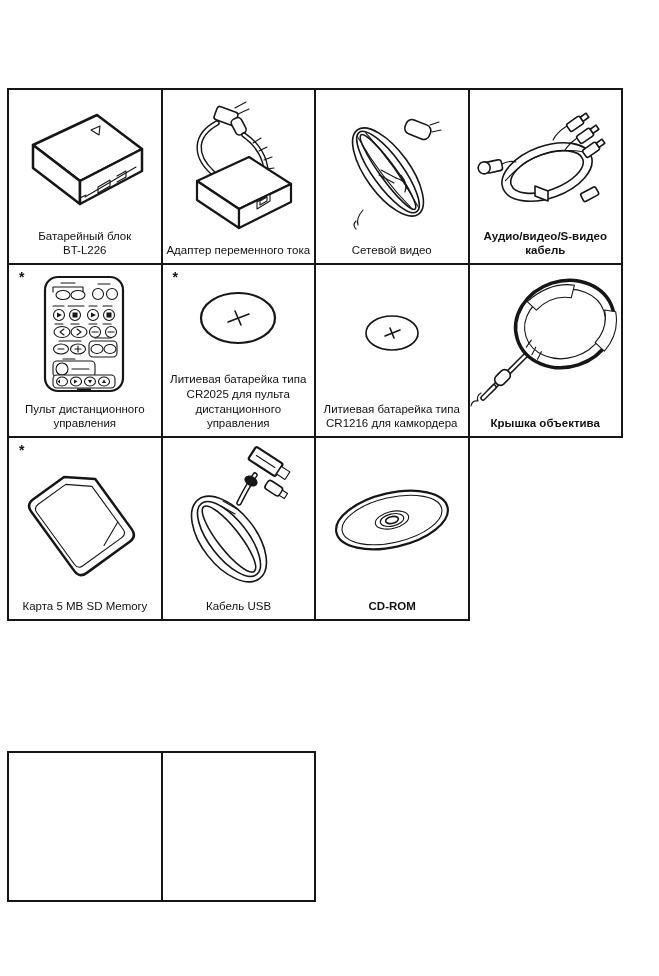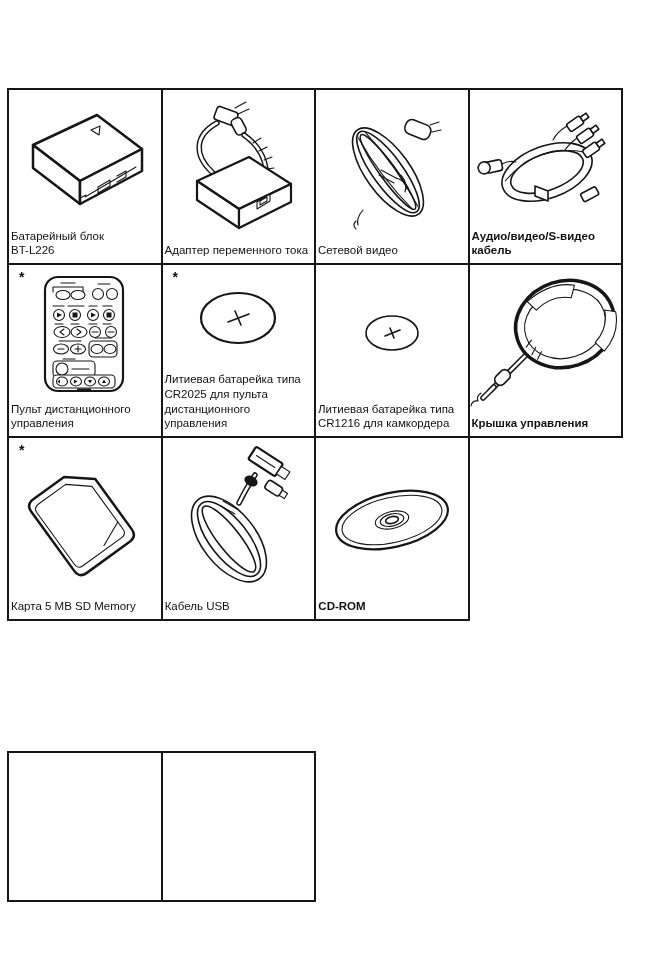--- a/index.html
+++ b/index.html
@@ -19,21 +19,21 @@
     flex:1 1 0;position:relative;border-right:2px solid #161616;
     background:#fff;box-sizing:border-box;
   }
   .cell:last-child{border-right:none;font-weight:bold;}
   .art{
     position:absolute;left:0;right:0;top:2px;
     display:flex;align-items:center;justify-content:center;
   }
   .b22{bottom:20px;} .b36{bottom:34px;} .b64{bottom:62px;}
   .label{
-    position:absolute;left:2px;right:2px;bottom:5px;text-align:left;
+    position:absolute;left:2px;right:2px;bottom:5px;text-align:center;
     font-size:11.5px;line-height:1.28;white-space:pre-line;color:#111;margin-top:20px;
   }
   .marker{
     position:absolute;top:4px;left:10px;font-size:14px;font-weight:bold;color:#111;
   }
   svg{display:block;}
   .ln{fill:none;stroke:#161616;stroke-width:1.6;stroke-linejoin:round;stroke-linecap:round;}
   .fw{fill:#ffffff;}
   .th2{stroke-width:2.2;} .th25{stroke-width:2.5;} .th35{stroke-width:3.5;}
   .thin{stroke-width:1.1;}
@@ -286,21 +286,21 @@
         <path class="ln thin" d="M11,126 q-5,3 -3,8 q-6,-1 -7,5" fill="none"></path>
         <g transform="rotate(-18 95 57)">
           <ellipse class="ln th35 fw" cx="95" cy="57" rx="50" ry="43"></ellipse>
           <ellipse class="ln thin" cx="95" cy="57" rx="41" ry="34" fill="none"></ellipse>
           <path class="ln thin fw" d="M66,24 q28,-12 50,-1 l-7,11 q-18,-9 -37,1 z"></path>
           <path class="ln thin fw" d="M118,84 q17,-10 19,-28 l10,5 q-3,22 -23,34 z"></path>
           <path class="ln thin" d="M60,70 l-6,6 M64,76 l-6,6 M58,62 l-7,5" fill="none"></path>
         </g>
       </svg>
     </div>
-    <div class="label">Крышка управления</div>
+    <div class="label">Крышка объектива</div>
   </div>
 </div>
 
 <div class="grid-row" id="row3">
 
   <div class="cell">
     <span class="marker">*</span>
     <div class="art b22">
       <svg width="132" height="132" viewBox="0 0 132 132">
         <g transform="translate(64,66) rotate(-36)">

